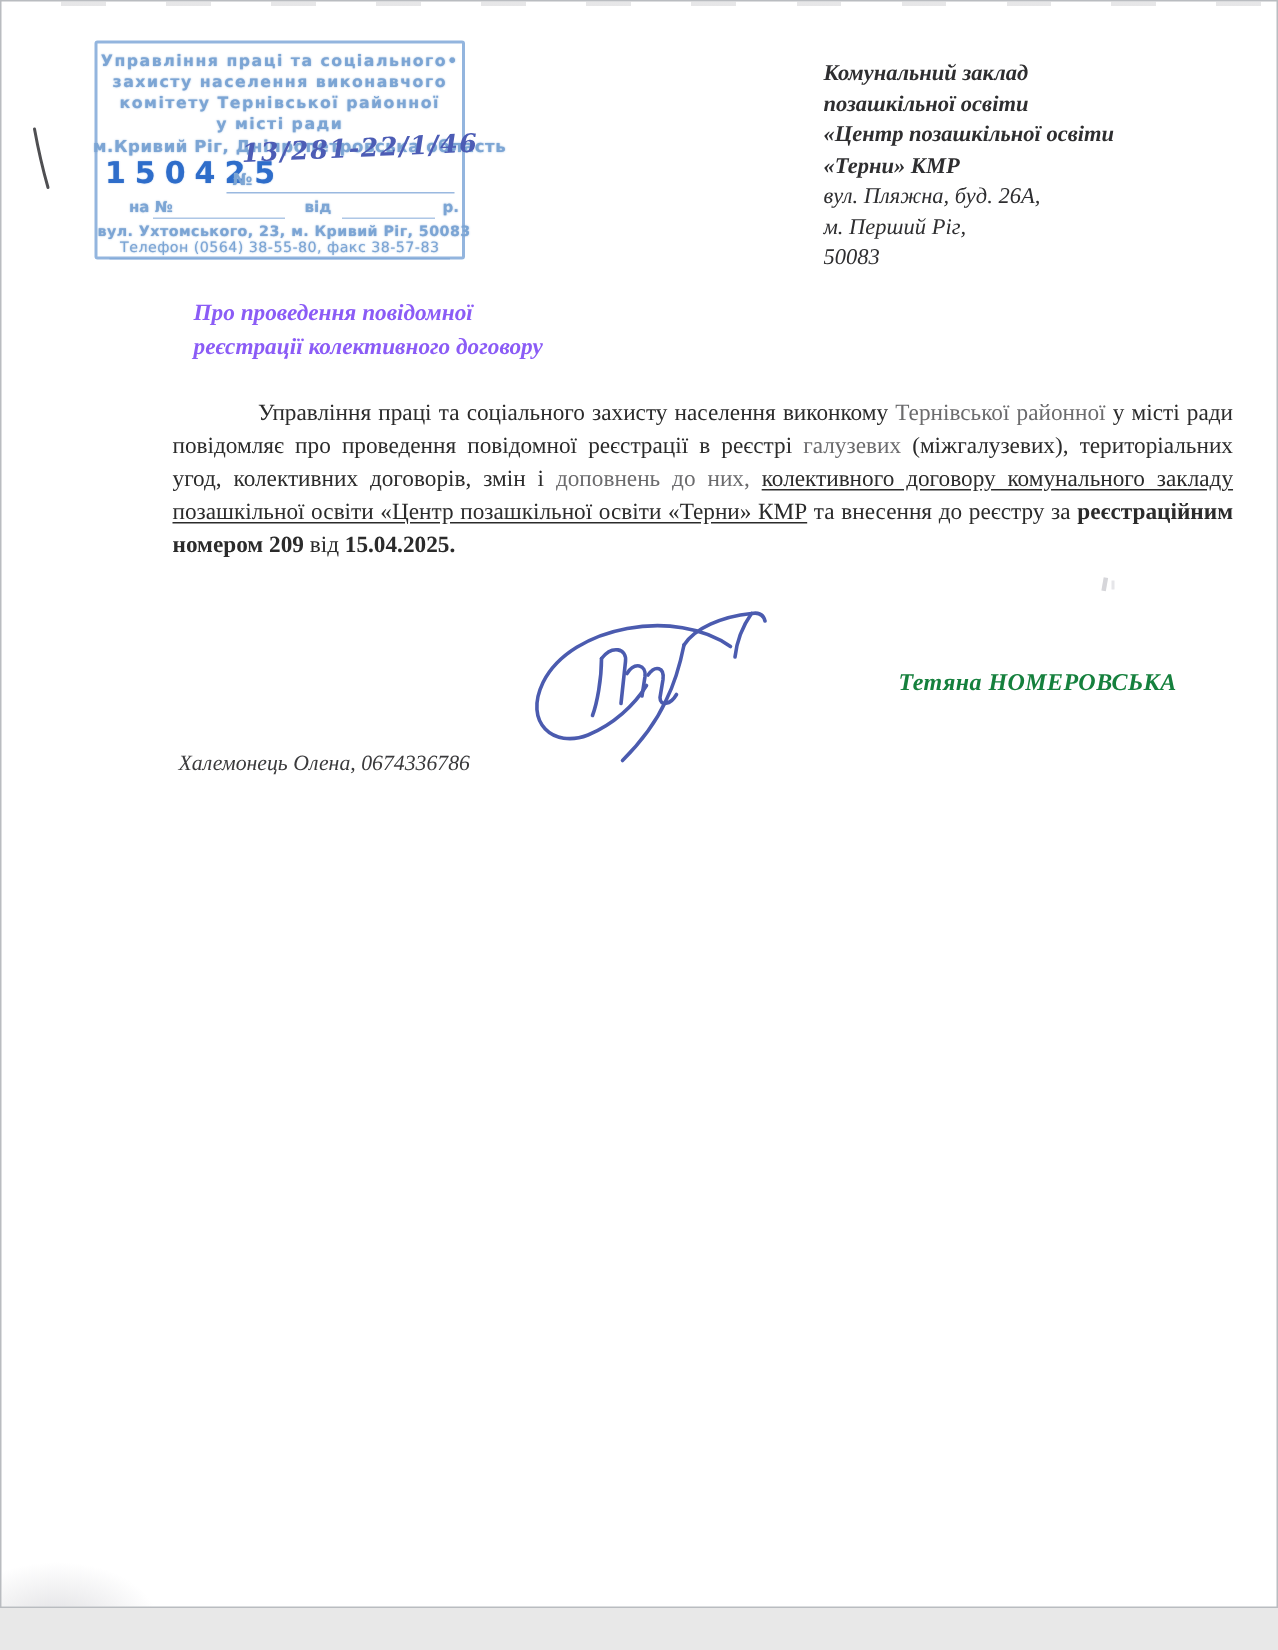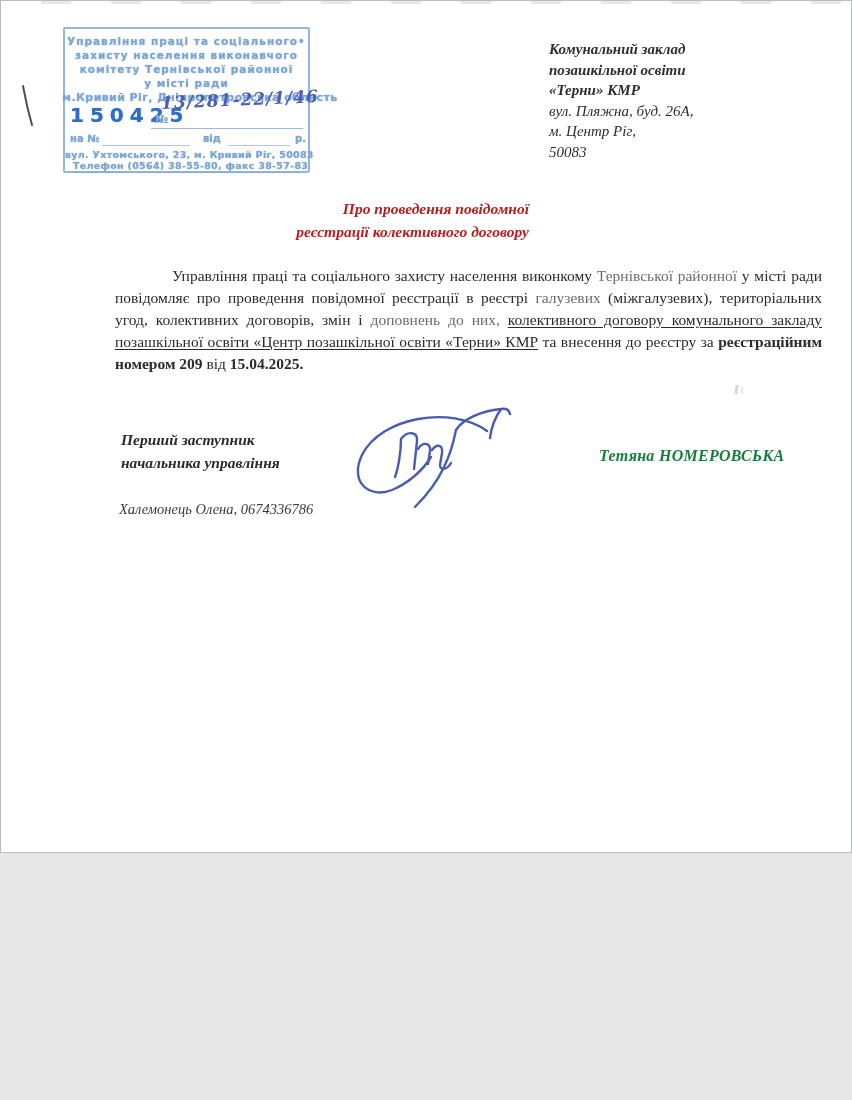--- a/index.html
+++ b/index.html
@@ -1,17 +1,17 @@
 <!DOCTYPE html>
 <html lang="uk"><head>
 <meta charset="utf-8">
 <style>
   html,body{margin:0;padding:0;background:#e8e8e8;}
   .page{
-    position:relative;width:852px;height:853px;margin:0 auto;
+    position:relative;width:852px;height:1072px;margin:0 auto;
     background:#ffffff;border:1px solid #b9bcc0;box-sizing:border-box;
     font-family:"Liberation Serif", serif;color:#2b2b2b;overflow:hidden;
   }
   
   .top-edge{position:absolute;left:0;top:0;width:852px;height:3px;
     background:repeating-linear-gradient(90deg,transparent 0 40px,#c9c9cc 40px 70px);
     opacity:.45;}
   .bottom-shadow{position:absolute;left:70px;top:1087px;width:780px;height:7px;
     background:linear-gradient(180deg,rgba(150,150,155,0),rgba(140,140,145,.38));
     border-radius:50%;filter:blur(1px);}
@@ -31,37 +31,37 @@
   .stamp-digits{position:absolute;left:5px;top:74px;font-size:20px;font-weight:700;
     letter-spacing:6px;color:#2e6dca;text-shadow:0 0 .8px rgba(46,109,202,.7);text-align:right;}
   .stamp-no{position:absolute;left:90px;top:84px;font-size:11px;font-weight:600;}
   .stamp-no-line{position:absolute;left:86px;top:99px;width:152px;
     border-bottom:1.5px solid rgba(120,162,214,.75);}
   .stamp-hand{position:absolute;left:96px;top:60px;width:180px;
     font-family:"DejaVu Serif", serif;font-style:italic;font-weight:600;
     font-size:17px;color:#4c5cb5;transform:rotate(-2.5deg);letter-spacing:1px;
     text-shadow:none;white-space:nowrap;}
   .stamp-row{position:absolute;left:0;top:102px;width:100%;height:16px;font-size:10px;font-weight:600;}
-  .stamp-row .lbl1{position:absolute;left:5px;top:2px;}
+  .stamp-row .lbl1{position:absolute;left:21px;top:2px;}
   .stamp-row .ln1{position:absolute;left:37px;top:14px;width:88px;border-bottom:1.2px solid rgba(120,162,214,.6);}
   .stamp-row .lbl2{position:absolute;left:138px;top:2px;}
   .stamp-row .ln2{position:absolute;left:163px;top:14px;width:62px;border-bottom:1.2px solid rgba(120,162,214,.6);}
   .stamp-row .lbl3{position:absolute;left:230px;top:2px;}
   .stamp-addr{position:absolute;left:0;top:120px;width:100%;text-align:left;
     font-size:9.5px;font-weight:600;letter-spacing:.3px;white-space:nowrap;}
   .stamp-phone{position:absolute;left:8px;top:131px;width:227px;text-align:center;
-    font-size:9.5px;font-weight:700;letter-spacing:.3px;white-space:nowrap;
+    font-size:9.5px;font-weight:400;letter-spacing:.3px;white-space:nowrap;
     border-bottom:1.2px solid rgba(120,162,214,.55);padding-bottom:1px;}
   
   .recipient{position:absolute;left:548px;top:38px;width:290px;
     font-size:15px;line-height:20.5px;font-style:italic;color:#2e2e30;}
   .recipient .b{font-weight:bold;}
   
   .subject{position:absolute;left:128px;top:196px;width:400px;
-    font-size:15.5px;line-height:23px;font-weight:bold;font-style:italic;color:#b91c1c;text-align:right;}
+    font-size:15.5px;line-height:23px;font-weight:bold;font-style:italic;color:#8b5cf6;}
   
   .body-par{position:absolute;left:104px;top:254px;width:707px;
     font-size:15.5px;line-height:22px;text-align:justify;text-indent:57px;
     color:#2b2b2b;margin:10px;}
   .body-par .light{color:#6b6b6d;}
   .body-par .u{text-decoration:underline;text-underline-offset:2px;}
   .body-par .b{font-weight:bold;}
   
   .sig-title{position:absolute;left:120px;top:428px;
     font-size:15.5px;line-height:22.5px;font-weight:bold;font-style:italic;color:#2a2a2c;}
@@ -105,37 +105,34 @@
       <span class="ln2"></span>
       <span class="lbl3">р.</span>
     </div>
     <div class="stamp-addr">вул. Ухтомського, 23, м. Кривий Ріг, 50083</div>
     <div class="stamp-phone">Телефон (0564) 38-55-80, факс 38-57-83</div>
   </div>
 
   <div class="recipient">
     <div class="b">Комунальний заклад</div>
     <div class="b">позашкільної освіти</div>
+    <div class="b">«Центр позашкільної освіти</div>
     <div class="b">«Терни» КМР</div>
     <div>вул. Пляжна, буд. 26А,</div>
-    <div>м. Центр Ріг,</div>
+    <div>м. Перший Ріг,</div>
     <div>50083</div>
   </div>
 
   <div class="subject">
     <div>Про проведення повідомної</div>
     <div>реєстрації колективного договору</div>
   </div>
 
   <p class="body-par"><span>Управління праці та соціального захисту населення виконкому </span><span class="light">Тернівської районної</span><span> у місті ради повідомляє про проведення повідомної реєстрації в реєстрі </span><span class="light">галузевих</span><span> (міжгалузевих), територіальних угод, колективних договорів, змін і </span><span class="light">доповнень до них,</span><span> </span><span class="u">колективного договору комунального закладу позашкільної освіти «Центр позашкільної освіти «Терни» КМР</span><span> та внесення до реєстру за </span><span class="b">реєстраційним номером</span><span> </span><span class="b">209</span><span> від </span><span class="b">15.04.2025.</span></p>
 
-  <div class="sig-title">
-    <div>Перший заступник</div>
-    <div>начальника  управління</div>
-  </div>
 
   <svg class="sig-svg" width="172" height="116" viewBox="0 0 172 116">
     <g stroke="#3c4ea9" stroke-width="2.4" fill="none" stroke-linecap="round" stroke-linejoin="round" opacity=".92">
       <path d="M146,34 C110,8 40,20 21,58 C8,85 28,102 51,93 C68,86 82,73 90,60"></path>
       <path d="M60,42 C60,56 57,72 54,80"></path>
       <path d="M60,42 C67,33 77,35 76,44 L73,72"></path>
       <path d="M77,52 C82,44 90,46 89,54 L87,67"></path>
       <path d="M91,53 C96,46 102,48 101,56 L99,68 C99,74 106,73 110,66"></path>
       <path d="M115,33 C112,48 107,62 103,70 C97,83 86,98 74,110"></path>
       <path d="M115,33 C122,22 140,14 160,12 C165,11 168,13 169,17"></path>

